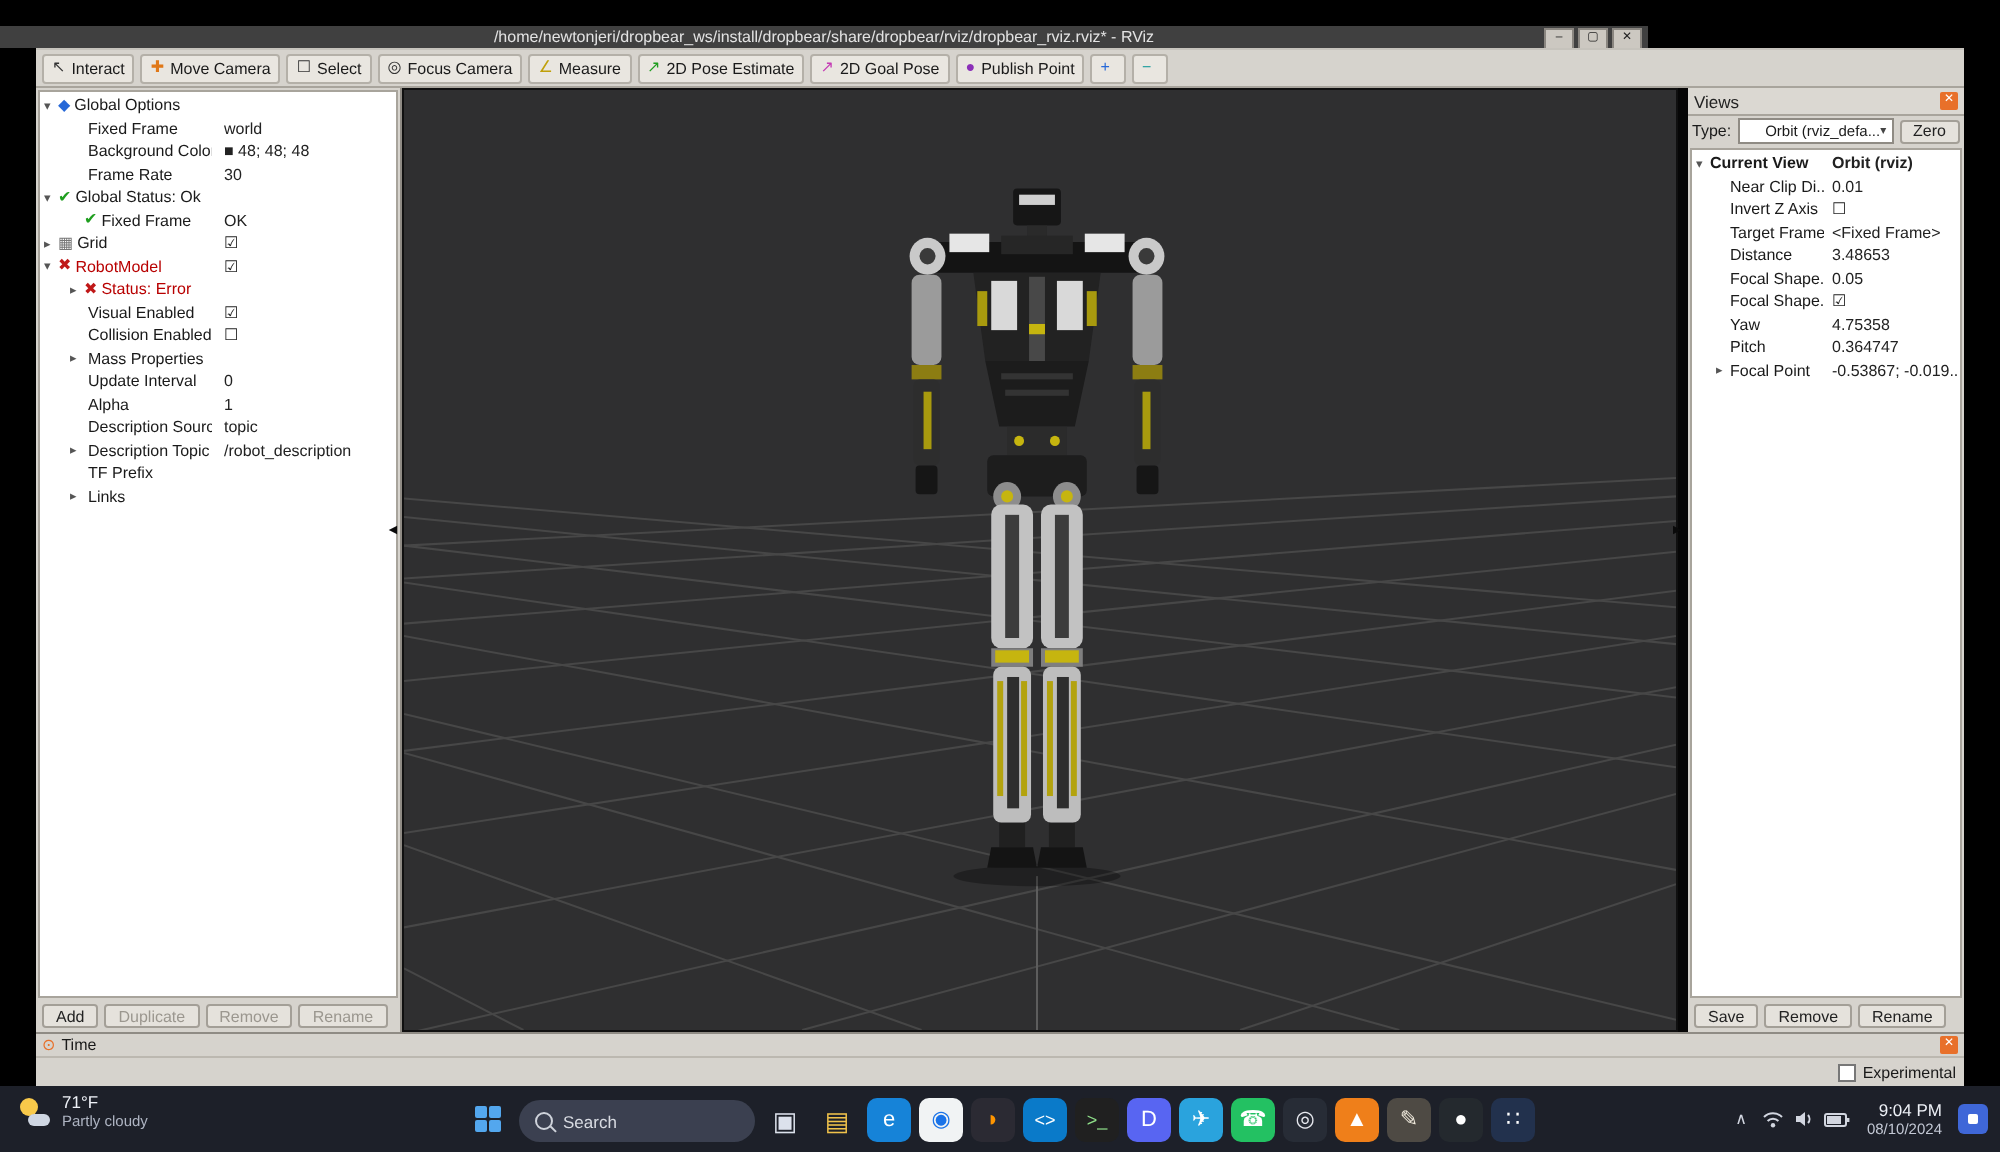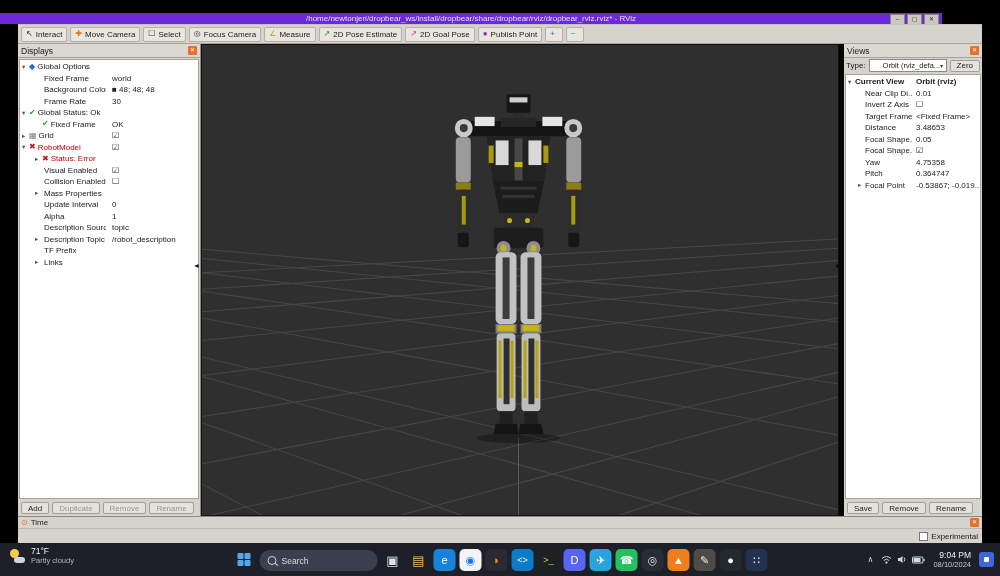--- a/index.html
+++ b/index.html
@@ -1,20 +1,20 @@
 <!DOCTYPE html>
 <html><head>
 <meta charset="utf-8">
 <style>
   html,body{margin:0;padding:0;background:#000;}
   .screen{position:relative;width:1000px;height:576px;background:#000;overflow:hidden;
           font-family:"Liberation Sans","DejaVu Sans",sans-serif;-webkit-font-smoothing:antialiased;}
 
   
-  .titlebar{position:absolute;left:0;top:13px;width:942px;height:11px;background:#6d28d9;}
+  .titlebar{position:absolute;left:0;top:13px;width:824px;height:11px;background:#404040;}
   .titletext{position:absolute;left:0;right:0;top:0;text-align:center;font-size:8px;line-height:11px;color:#e3e3e3;white-space:nowrap;}
   .winbtns{position:absolute;right:3px;top:1px;display:flex;gap:2px;}
   .winbtn{width:13px;height:9px;background:#ccc8c1;border:1px solid #8a8680;font-size:6px;line-height:8px;text-align:center;color:#222;}
 
   
   .window{position:absolute;left:18px;top:24px;width:964px;height:519px;background:#d6d3cd;
           display:flex;flex-direction:column;color:#1a1a1a;}
   .menubar{height:13px;display:flex;gap:13px;align-items:center;padding:1px 7px 0;}
   .menu-item{font-size:8.5px;color:#222;}
   .toolbar{height:18px;display:flex;align-items:center;gap:3px;padding:0 3px;
@@ -165,24 +165,20 @@
         </div>
         <div class="tbtn">
           <span class="tbicon" data-ic="teal">−</span>
           <span class="tblabel"></span>
         </div>
       </div>
 
     <div class="mainrow">
 
       <div class="displays">
-        <div class="phead">
-          <span>Displays</span>
-          <span class="pclose">✕</span>
-        </div>
         <div class="ptree">
 
         <div class="trow" data-ind="0">
               <span class="exp">▾</span>
               <span class="ticon" data-ic="blue">◆</span>
               <span class="tlabel">Global Options</span>
               <span class="tvalue"></span>
             </div>
             <div class="trow" data-ind="1">
               <span class="exp"></span>

